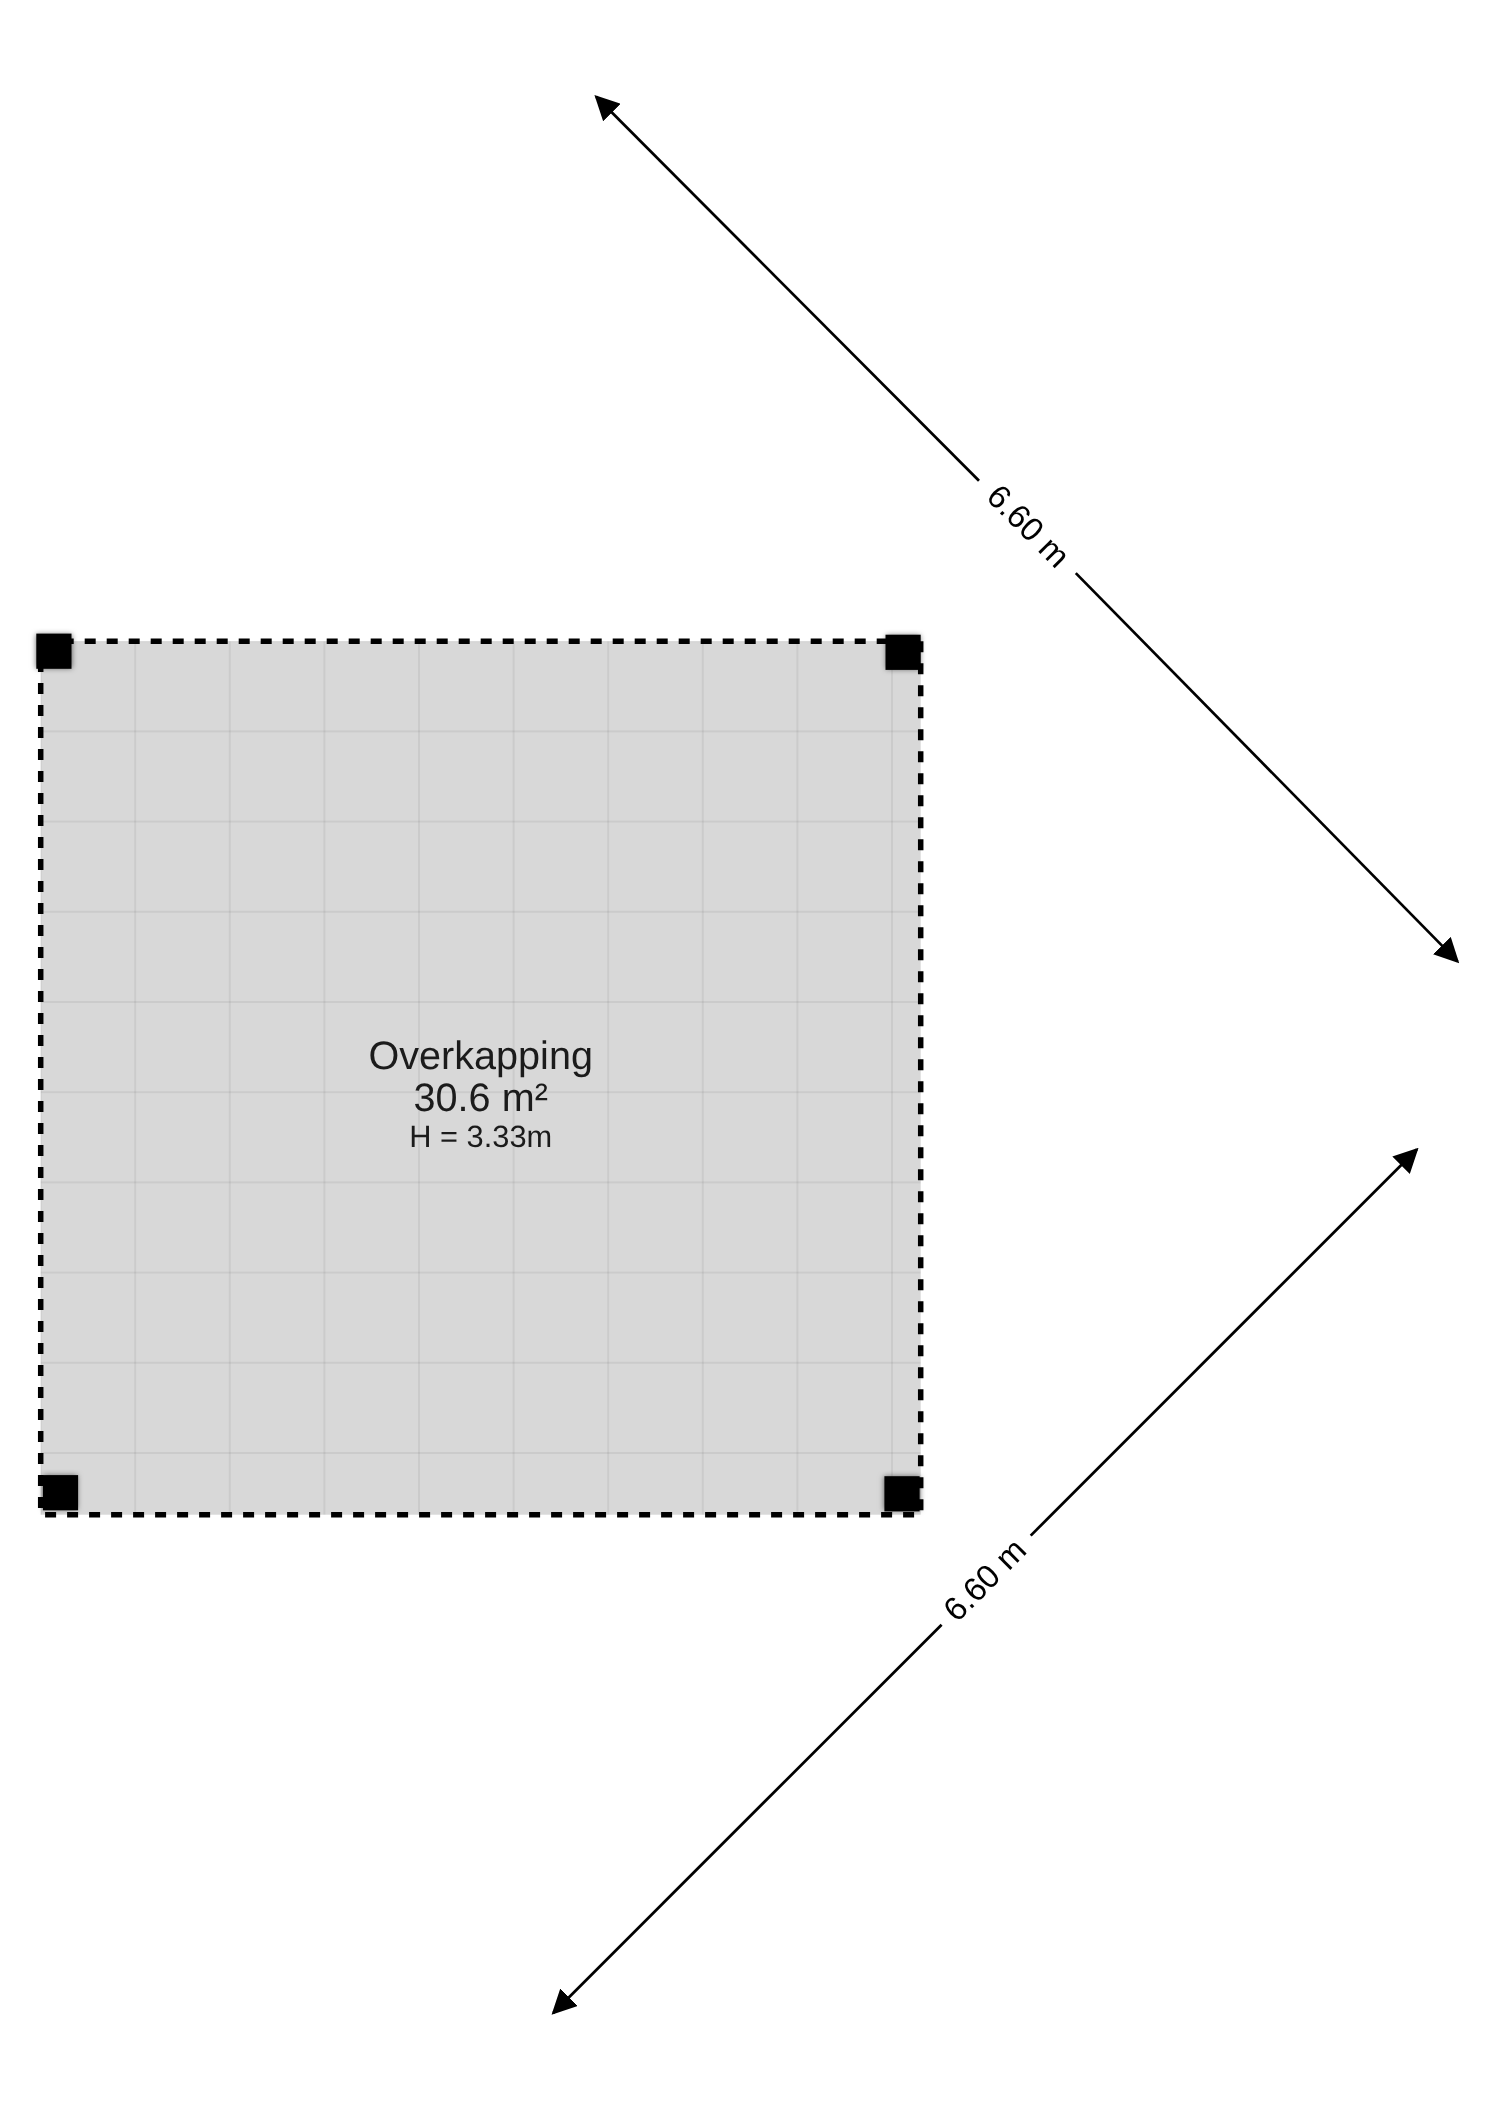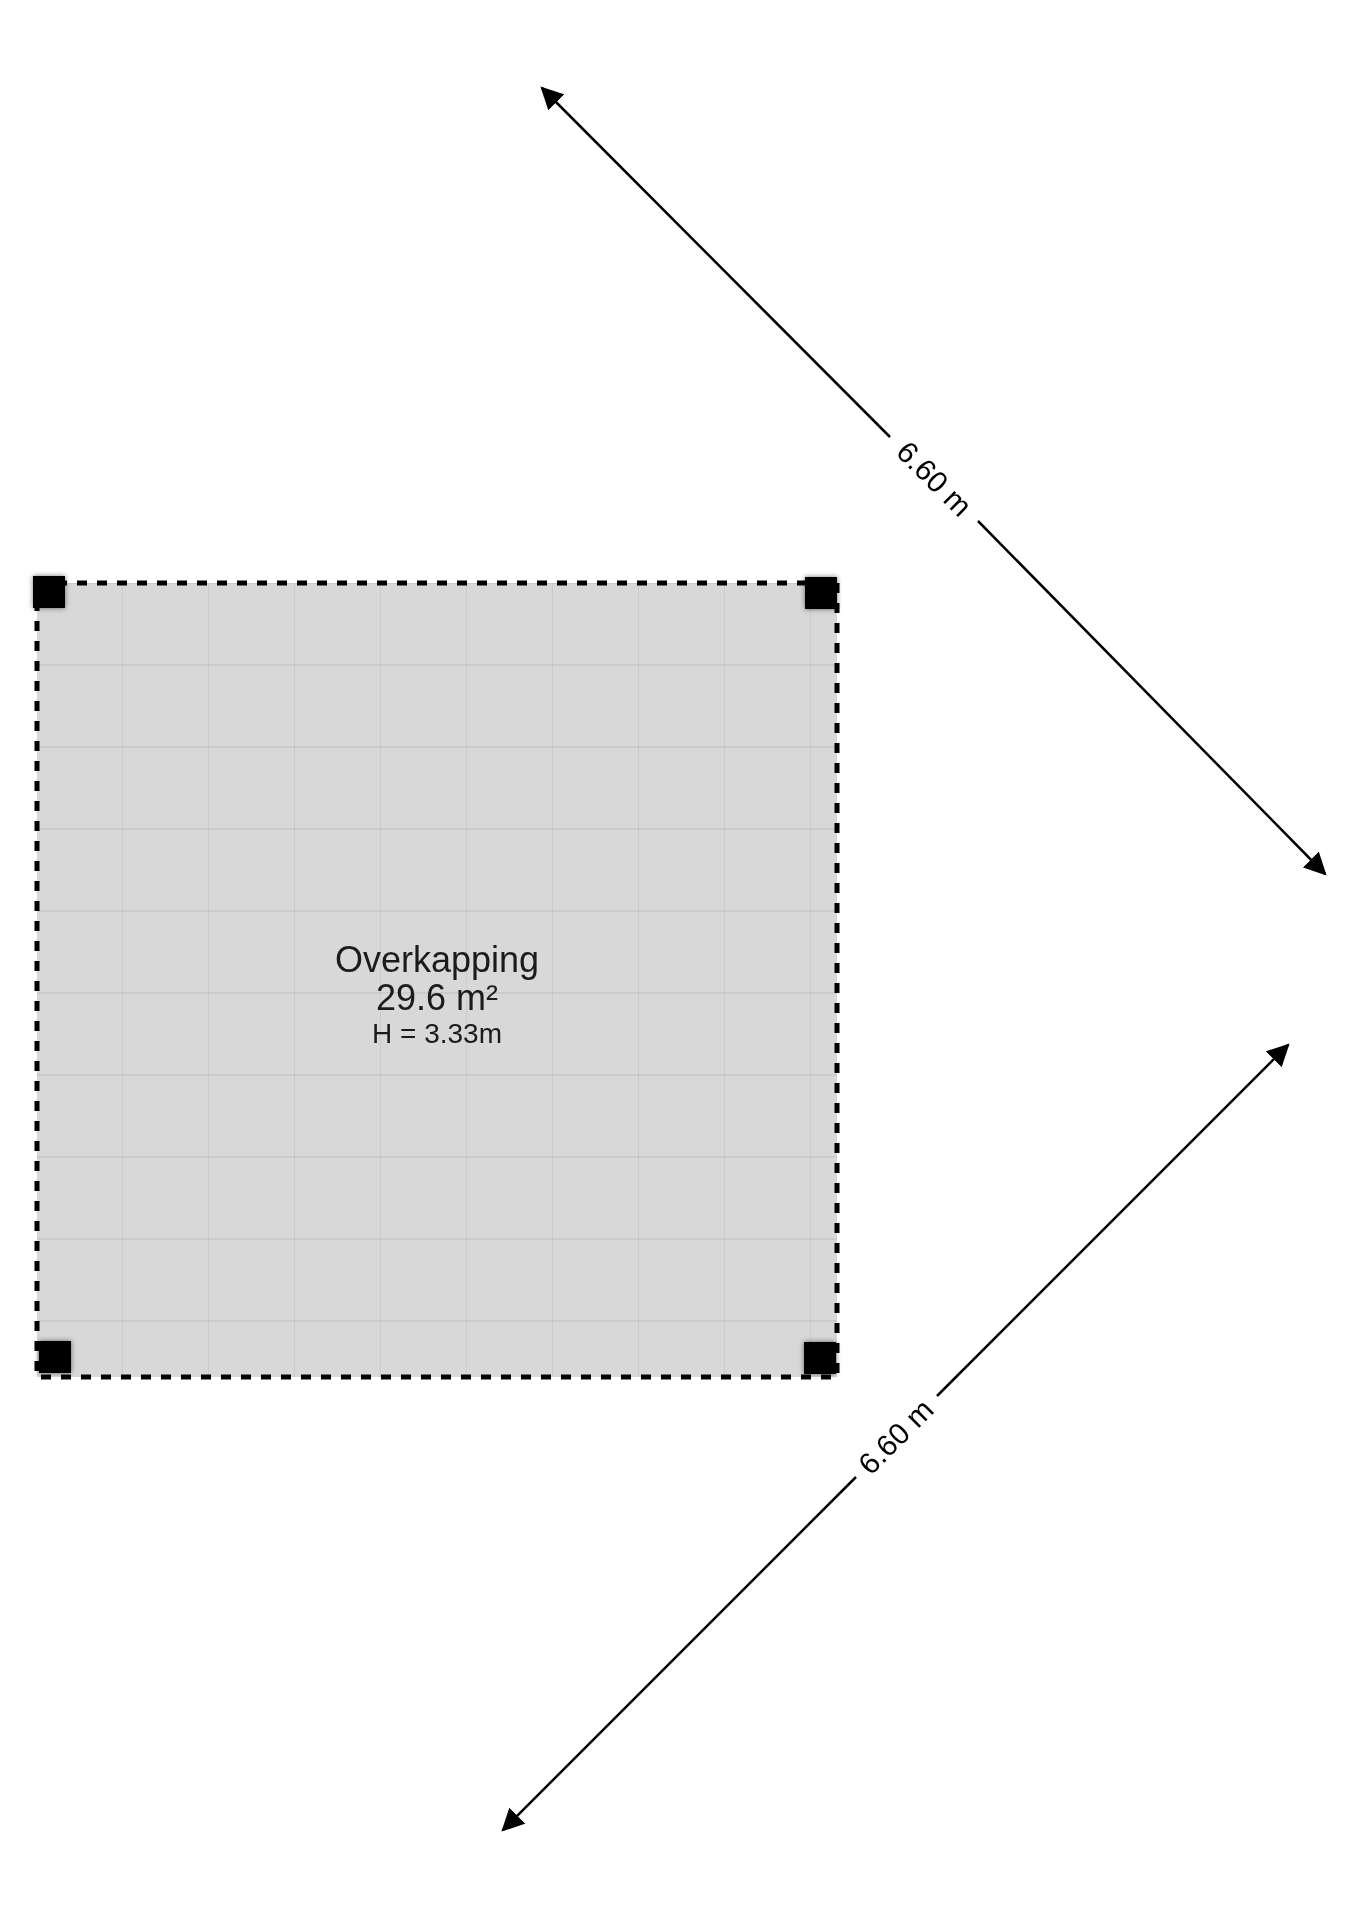--- a/index.html
+++ b/index.html
@@ -115,20 +115,20 @@
     <line class="dim-line" x1="856" y1="1477" x2="503" y2="1830" marker-end="url(#arrow)"></line>
   </svg>
 
   <div class="post post-tl"></div>
   <div class="post post-tr"></div>
   <div class="post post-bl"></div>
   <div class="post post-br"></div>
 
   <div class="label-block">
     <div class="label-name">Overkapping</div>
-    <div class="label-area">29.6 m²</div>
+    <div class="label-area">30.6 m²</div>
     <div class="label-height">H = 3.33m</div>
   </div>
 
   <div class="dim-label dim-top">6.60 m</div>
   <div class="dim-label dim-bottom">6.60 m</div>
 
 </div>
 
 </body></html>

